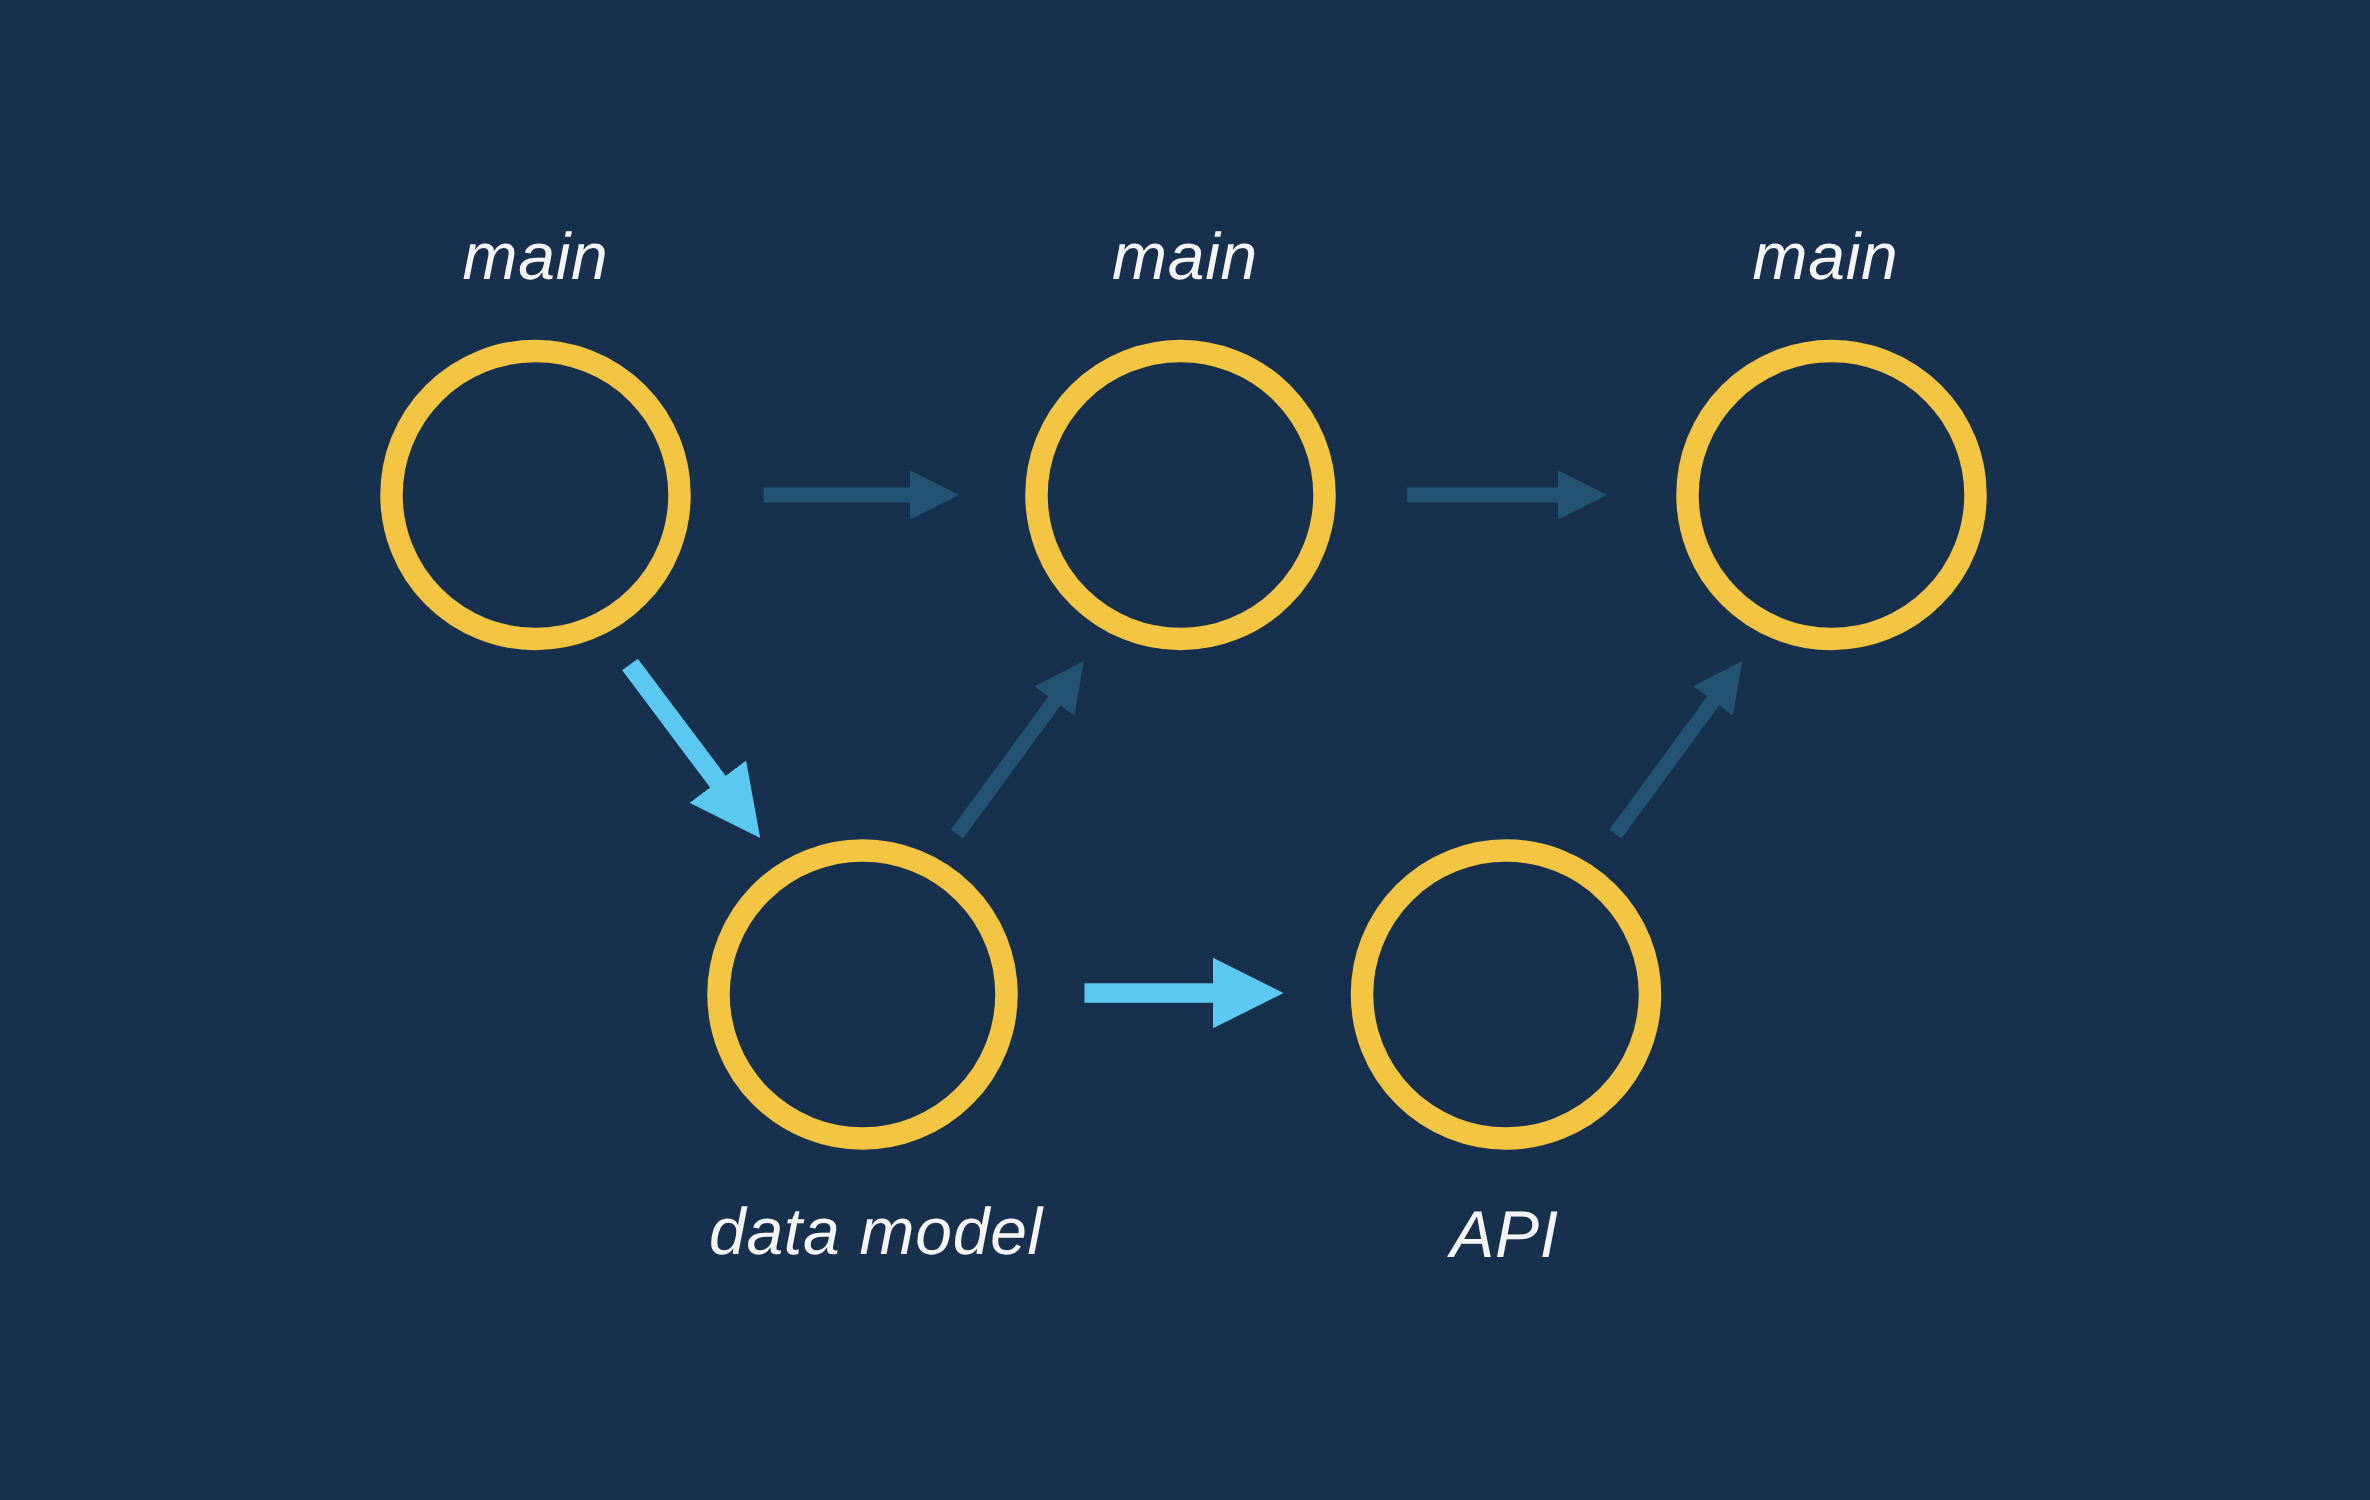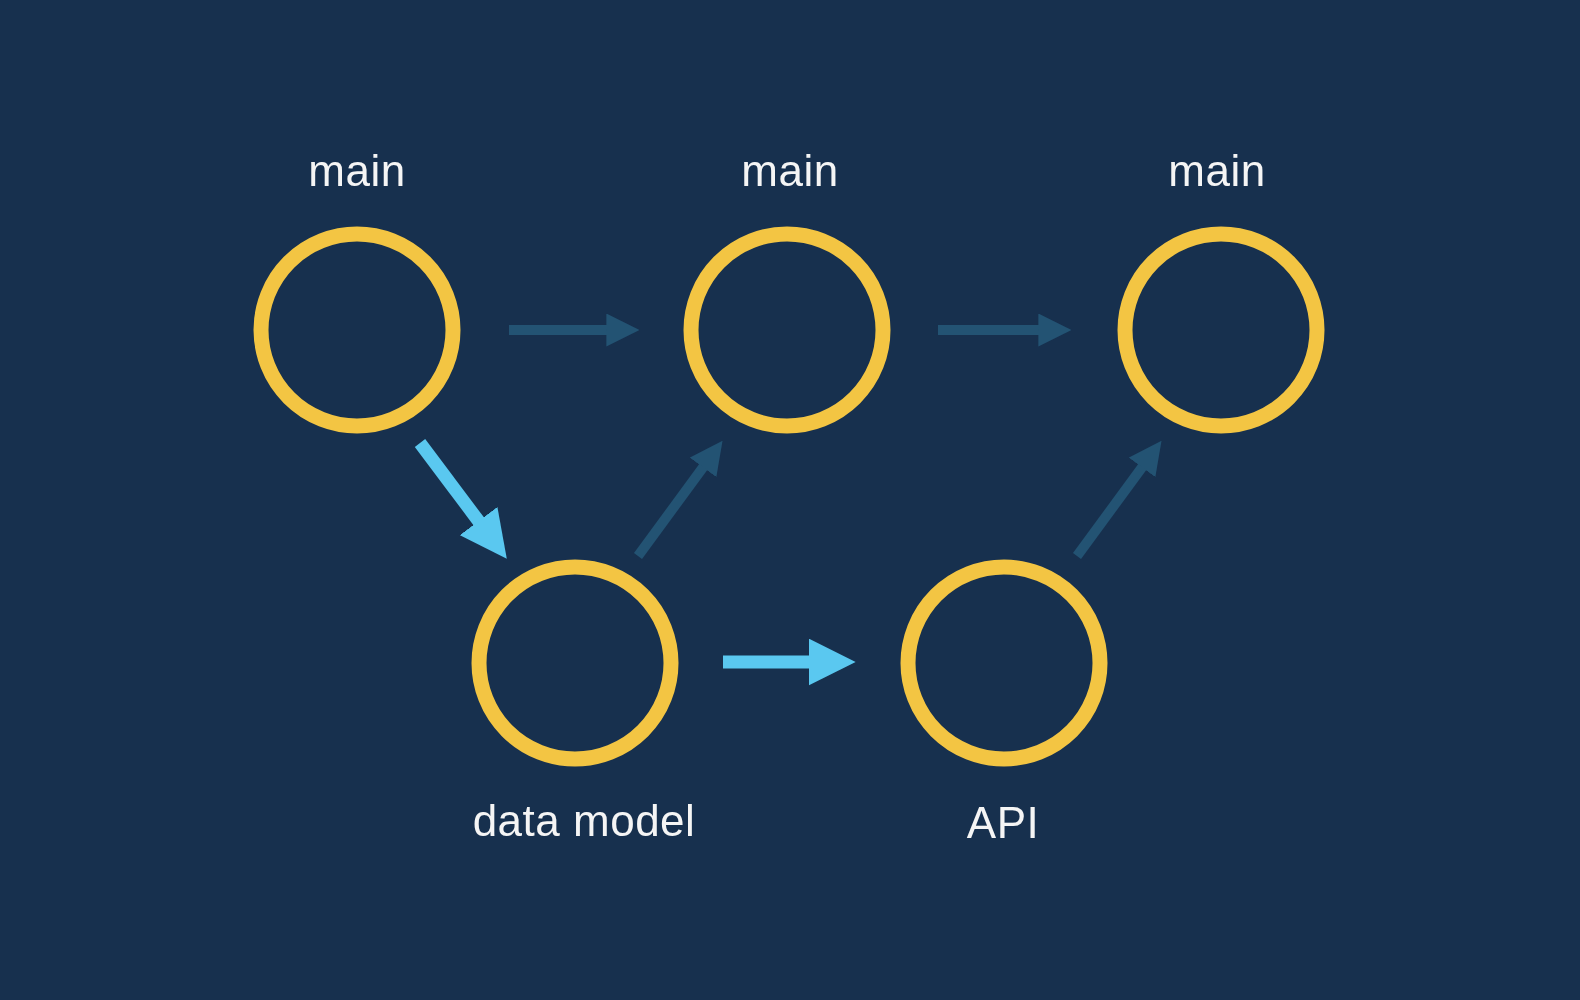--- a/index.html
+++ b/index.html
@@ -8,20 +8,21 @@
     width: 1580px;
     height: 1000px;
     overflow: hidden;
     background: var(--background, #17304E);
     font-family: "Liberation Sans", "DejaVu Sans", sans-serif;
   }
   .stage {
     position: relative;
     width: 1580px;
     height: 1000px;
+    font-style: italic;
   }
   svg.diagram {
     display: block;
     width: 1580px;
     height: 1000px;
   }
   .node-ring {
     fill: none;
     stroke: var(--node-ring, #F3C543);
     stroke-width: 15;

